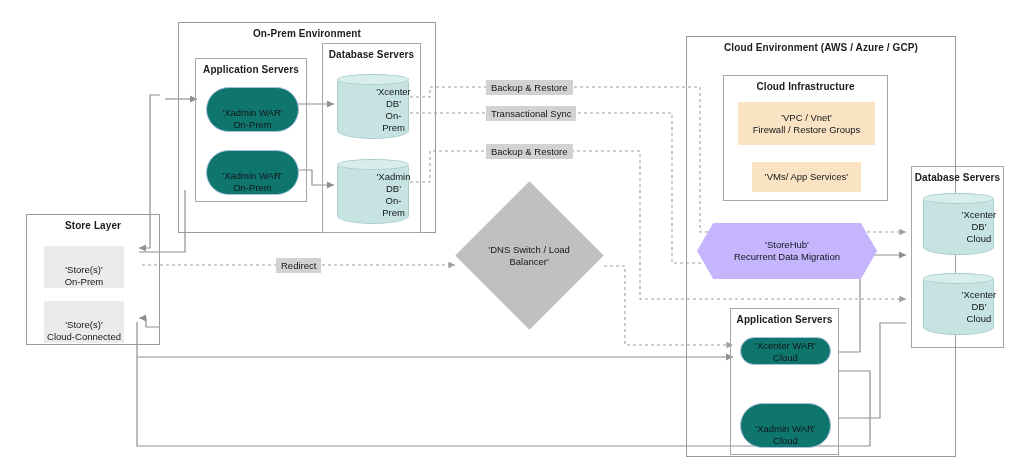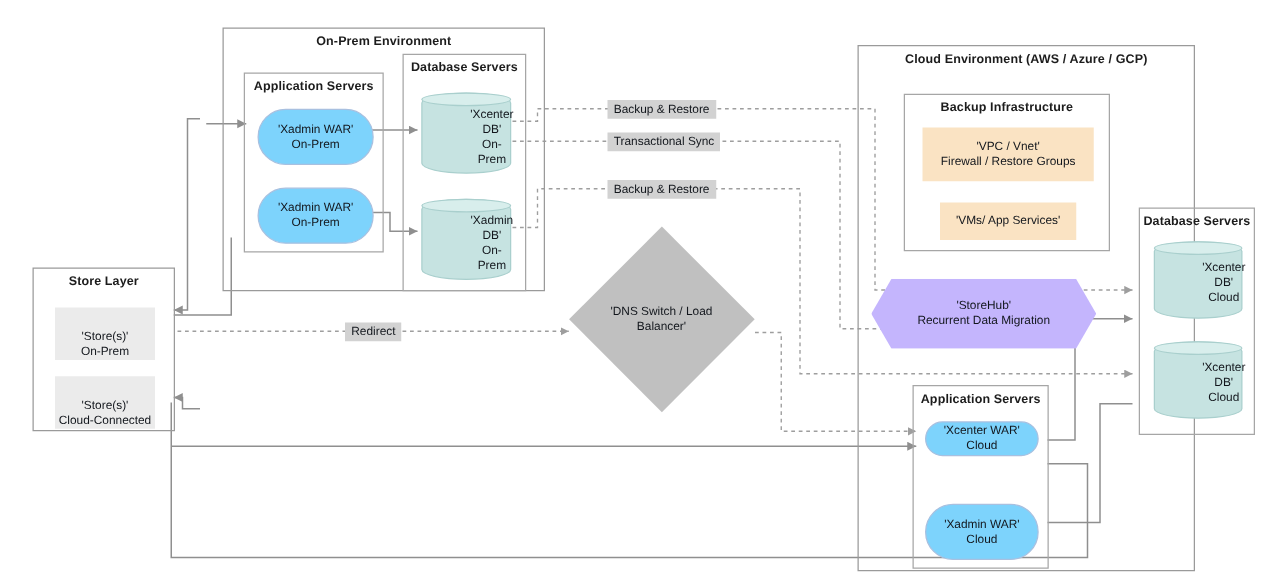--- a/index.html
+++ b/index.html
@@ -46,23 +46,24 @@
     justify-content:center;
     text-align:center;
     font-size:9.5px;
     line-height:12px;
     color:#12161c;
   }
   .node .lbl{display:block;padding:0 3px;}
 
   
   .pill{
-    background:#7dd3fc;
+    background:#0f766e;
     border:1px solid #a8c0e0;
     border-radius:26px;
+    align-items:flex-end;
   }
 
   
   .cyl{
     background:#c6e3e1;
     border:1px solid #a9cfcd;
     border-radius:50% / 13%;
   }
   .cyl::before{
     content:"";
@@ -161,21 +162,21 @@
       <path d="M410,113 L430,113 L672,113 L672,263 L734,263"></path>
 
       <path d="M410,182 L430,182 L430,151 L640,151 L640,299 L906,299"></path>
 
       <path d="M142,265 L455,265"></path>
 
       <path d="M604,266 L625,266 L625,345 L733,345"></path>
     </g>
   </svg>
 
-  <div class="group" style="left:26px;top:214px;width:114px;height:131px;">
+  <div class="group" style="left:26px;top:214px;width:134px;height:131px;">
     <div class="grp-title">Store Layer</div>
     <div class="node storebox" style="left:17px;top:31px;width:80px;height:42px;">
       <span class="lbl">
         <span>'Store(s)'</span><br>
         <span>On-Prem</span>
       </span>
     </div>
     <div class="node storebox" style="left:17px;top:86px;width:80px;height:42px;">
       <span class="lbl">
         <span>'Store(s)'</span><br>
@@ -229,21 +230,21 @@
     <span class="lbl">
       <span>'DNS Switch / Load</span><br>
       <span>Balancer'</span>
     </span>
   </div>
 
   <div class="group" style="left:686px;top:36px;width:270px;height:421px;">
     <div class="grp-title">Cloud Environment (AWS / Azure / GCP)</div>
 
     <div class="group subtle" style="left:36px;top:38px;width:165px;height:126px;">
-      <div class="grp-title">Backup Infrastructure</div>
+      <div class="grp-title">Cloud Infrastructure</div>
       <div class="node infra" style="left:14px;top:26px;width:137px;height:43px;">
         <span class="lbl">
           <span>'VPC / Vnet'</span><br>
           <span>Firewall / Restore Groups</span>
         </span>
       </div>
       <div class="node infra" style="left:28px;top:86px;width:109px;height:30px;">
         <span class="lbl">
           <span>'VMs/ App Services'</span>
         </span>

